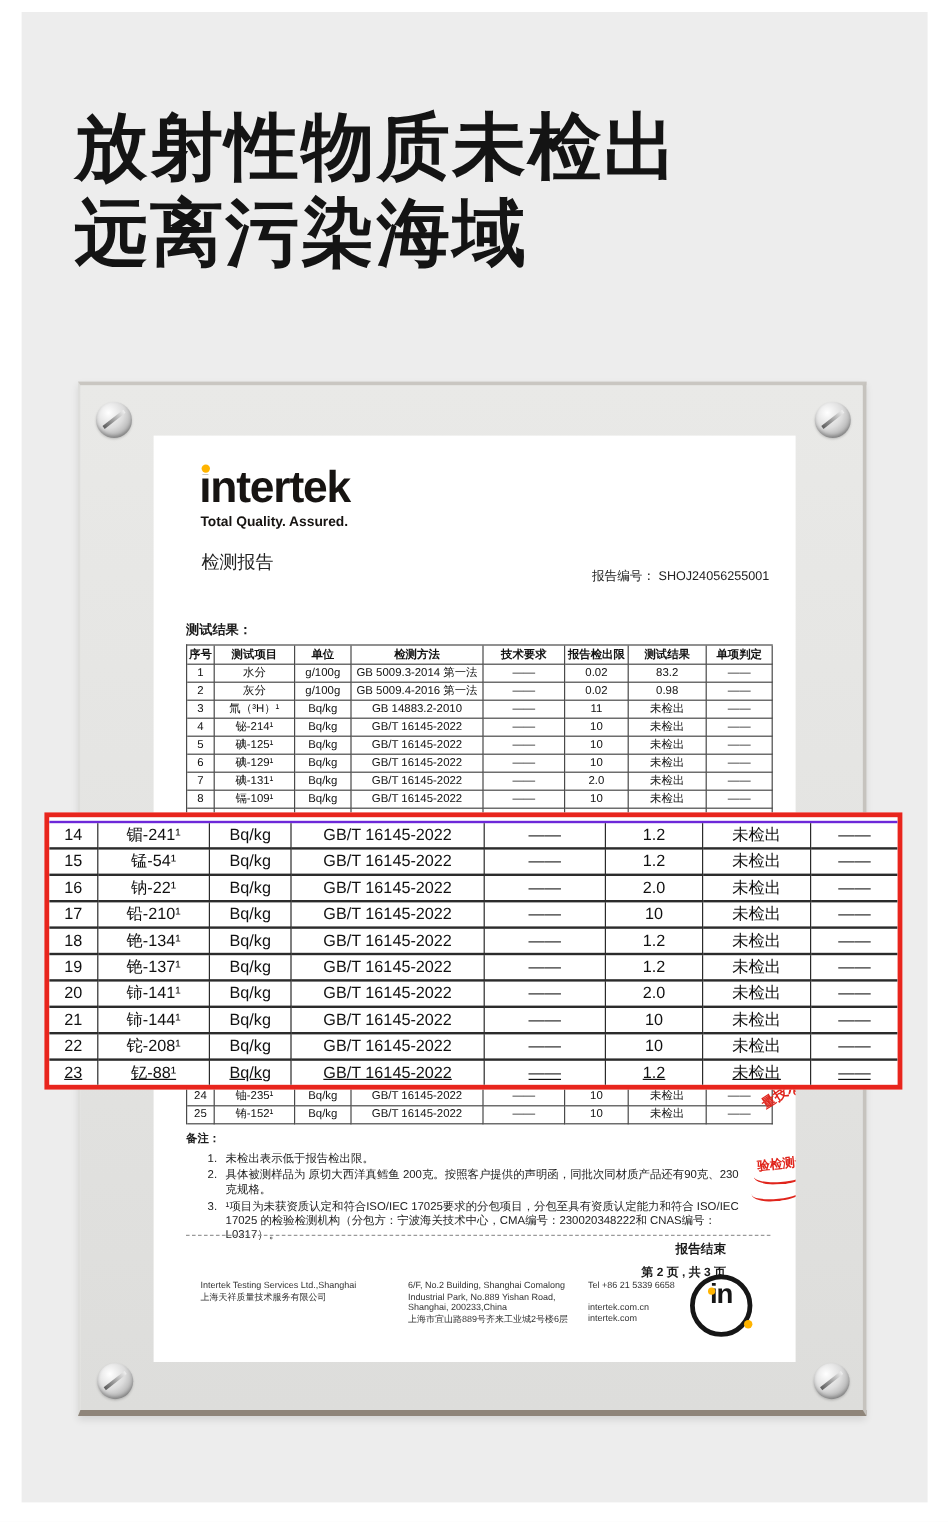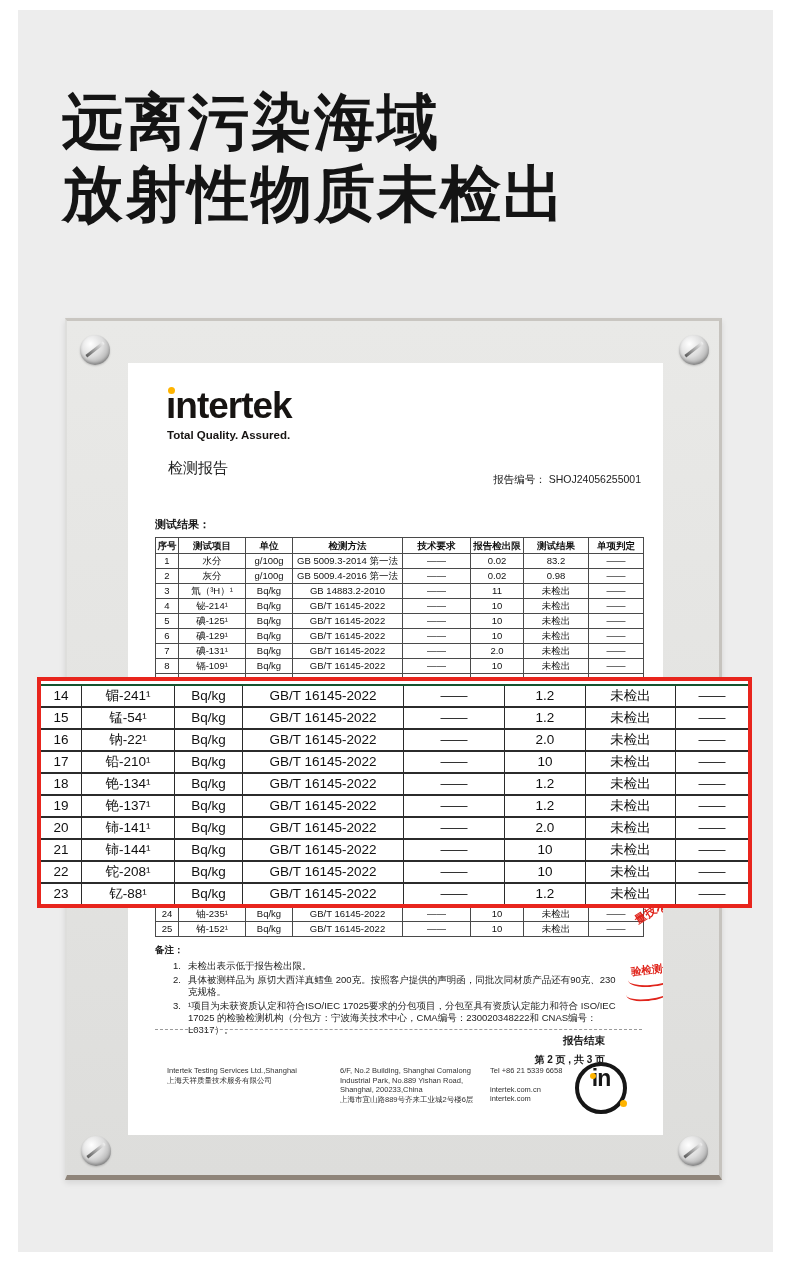--- a/index.html
+++ b/index.html
@@ -77,36 +77,36 @@
   .stamp-1 { left:502px; top:536px; font-size:9px; letter-spacing:1px; transform:rotate(22deg); }
   .stamp-2 { left:504px; top:552px; font-size:11.5px; transform:rotate(-33deg); transform-origin:left top; }
   .stamp-3 { left:503px; top:600px; font-size:10.5px; transform:rotate(-6deg); }
   .stamp-arc { position:absolute; width:44px; height:16px; border:none; border-bottom:2.5px solid #e0251c; border-radius:50%; }
   .arc-1 { left:500px; top:608px; transform:rotate(-4deg); }
   .arc-2 { left:498px; top:622px; transform:rotate(-6deg); }
 
   
   .hl-box { position:absolute; left:37px; top:677px; width:715px; height:231px; background:#ffffff;
             border:4.5px solid #e8251d; z-index:5; overflow:hidden; }
-  .hl-table { margin-top:3px; border-top:2px solid #14532d; border-bottom:2px solid #2b2b2b; font-size:13.5px; color:#101010; }
+  .hl-table { margin-top:3px; border-top:2px solid #6d28d9; border-bottom:2px solid #2b2b2b; font-size:13.5px; color:#101010; }
   .hl-table .trow .cell { border-right:1.5px solid #2b2b2b; border-bottom:2px solid #2b2b2b;
                 height:22px; line-height:20px; font-weight:500; }
-  .hl-table .trow:last-child .cell { border-bottom:none; }
+  .hl-table .trow:last-child .cell { border-bottom:none;text-decoration:underline; }
   .hl-table .trow .cell:last-child { border-right:none; }
   .h0{width:41px}.h1{width:93px}.h2{width:68px}.h3{width:161px}.h4{width:101px}.h5{width:81px}.h6{width:90px}.h7{width:71px;flex:1}
 </style>
 </head>
 <body>
 
 <div class="canvas">
   <div class="gray-panel"></div>
 
   <div class="title">
+    <div>放射性物质未检出</div>
     <div>远离污染海域</div>
-    <div>放射性物质未检出</div>
   </div>
 
   <div class="frame"></div>
   <div class="screw" style="left:80px; top:335px;"></div>
   <div class="screw" style="left:679px; top:335px;"></div>
   <div class="screw" style="left:81px; top:1136px;"></div>
   <div class="screw" style="left:678px; top:1136px;"></div>
 
   <div class="paper">
     <div class="logo"><span class="i-letter">i</span><span>ntertek</span></div>

